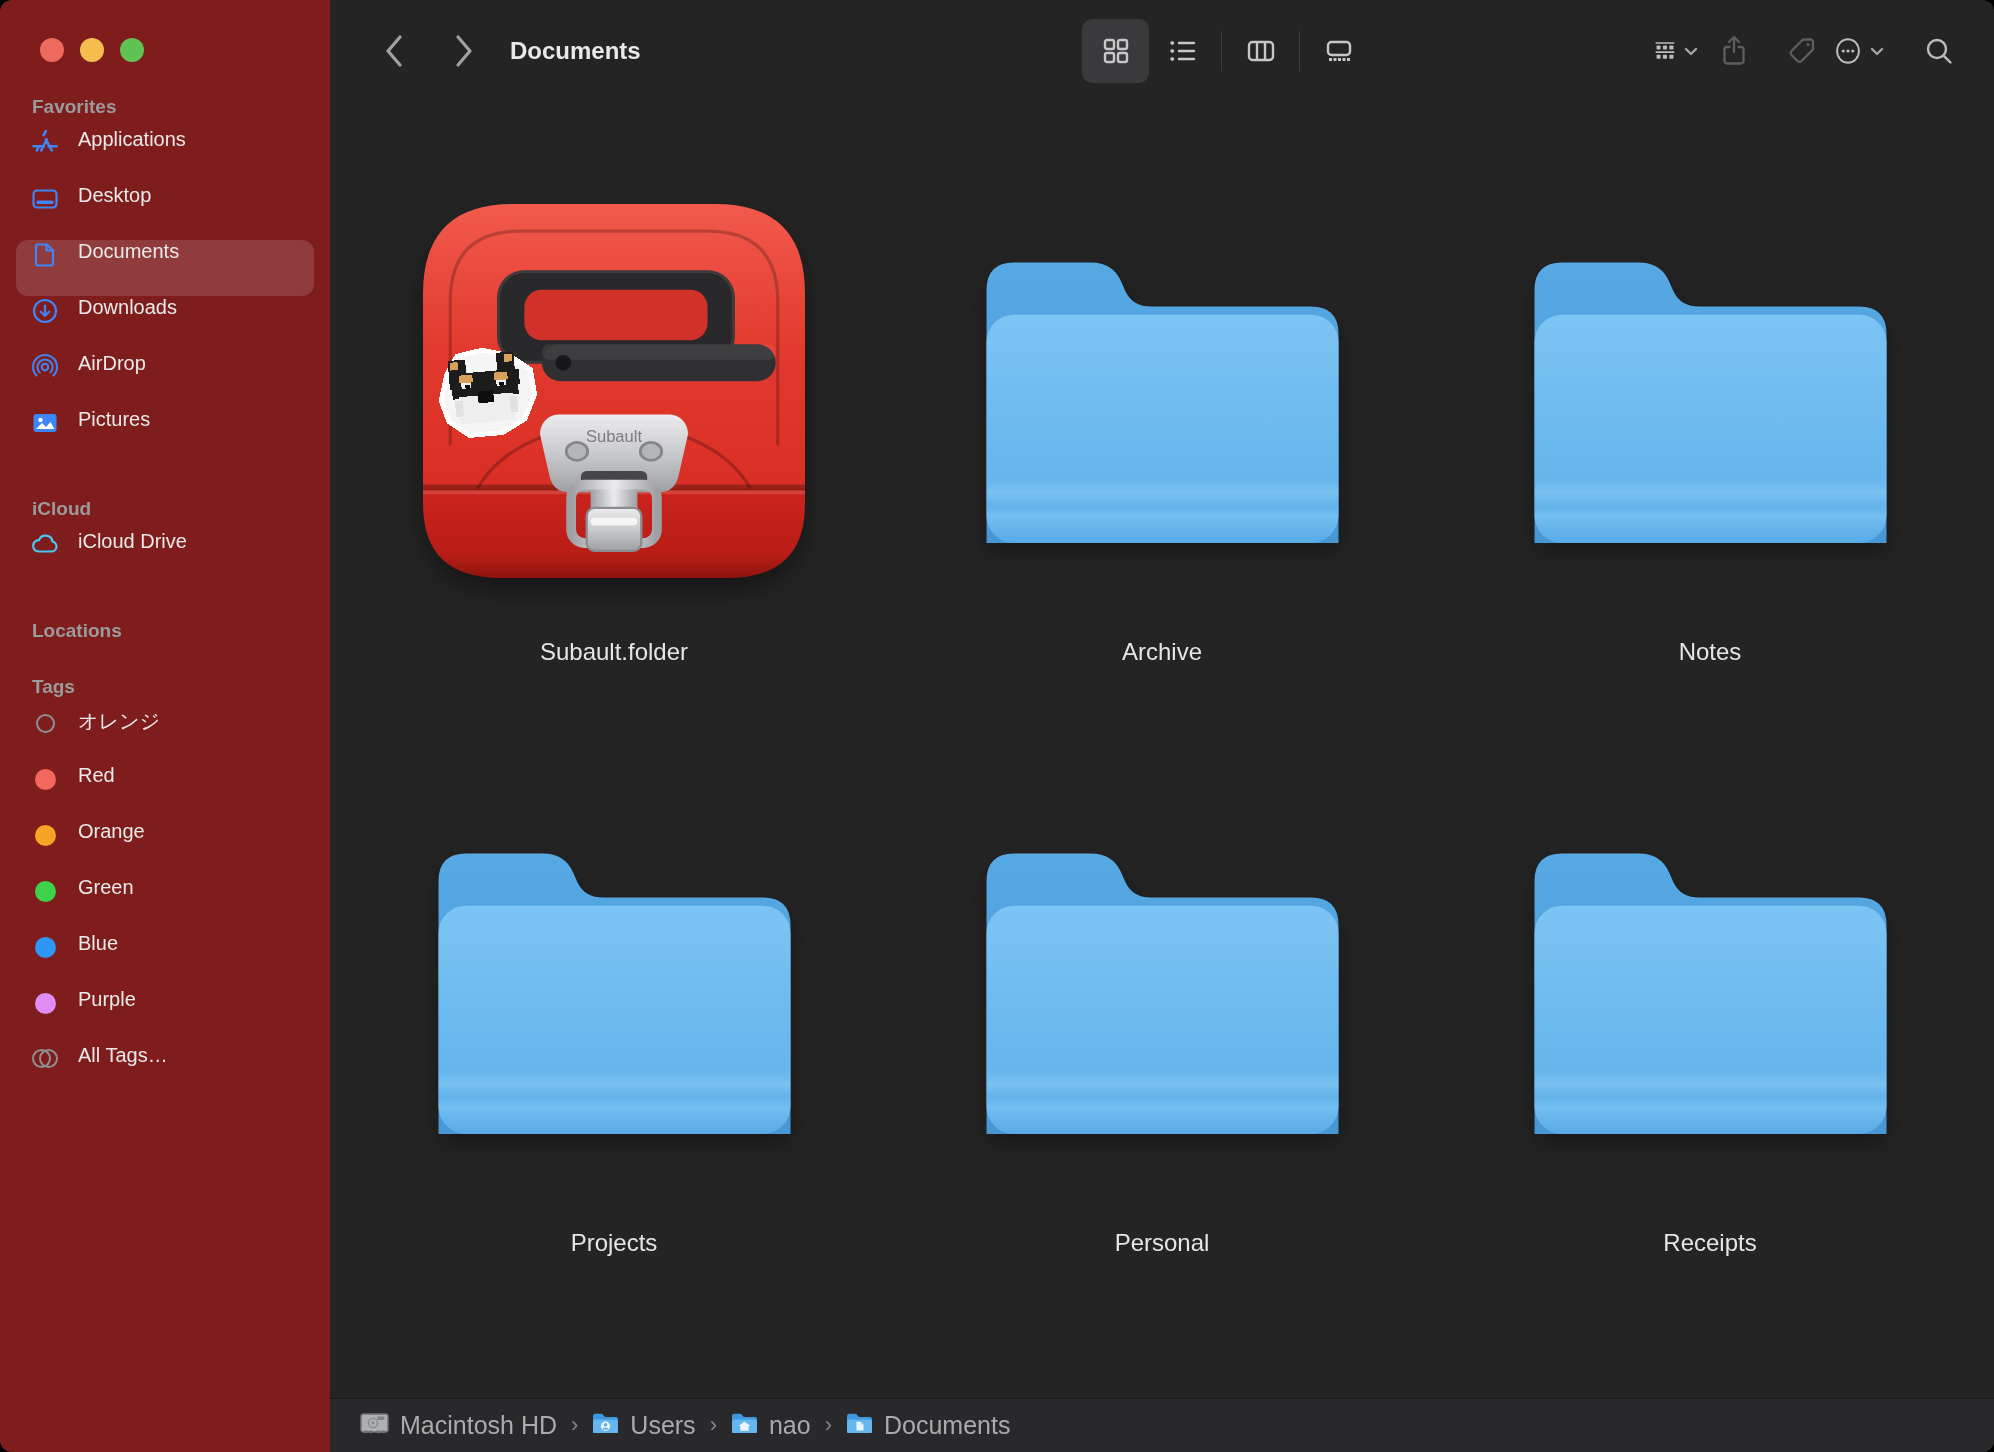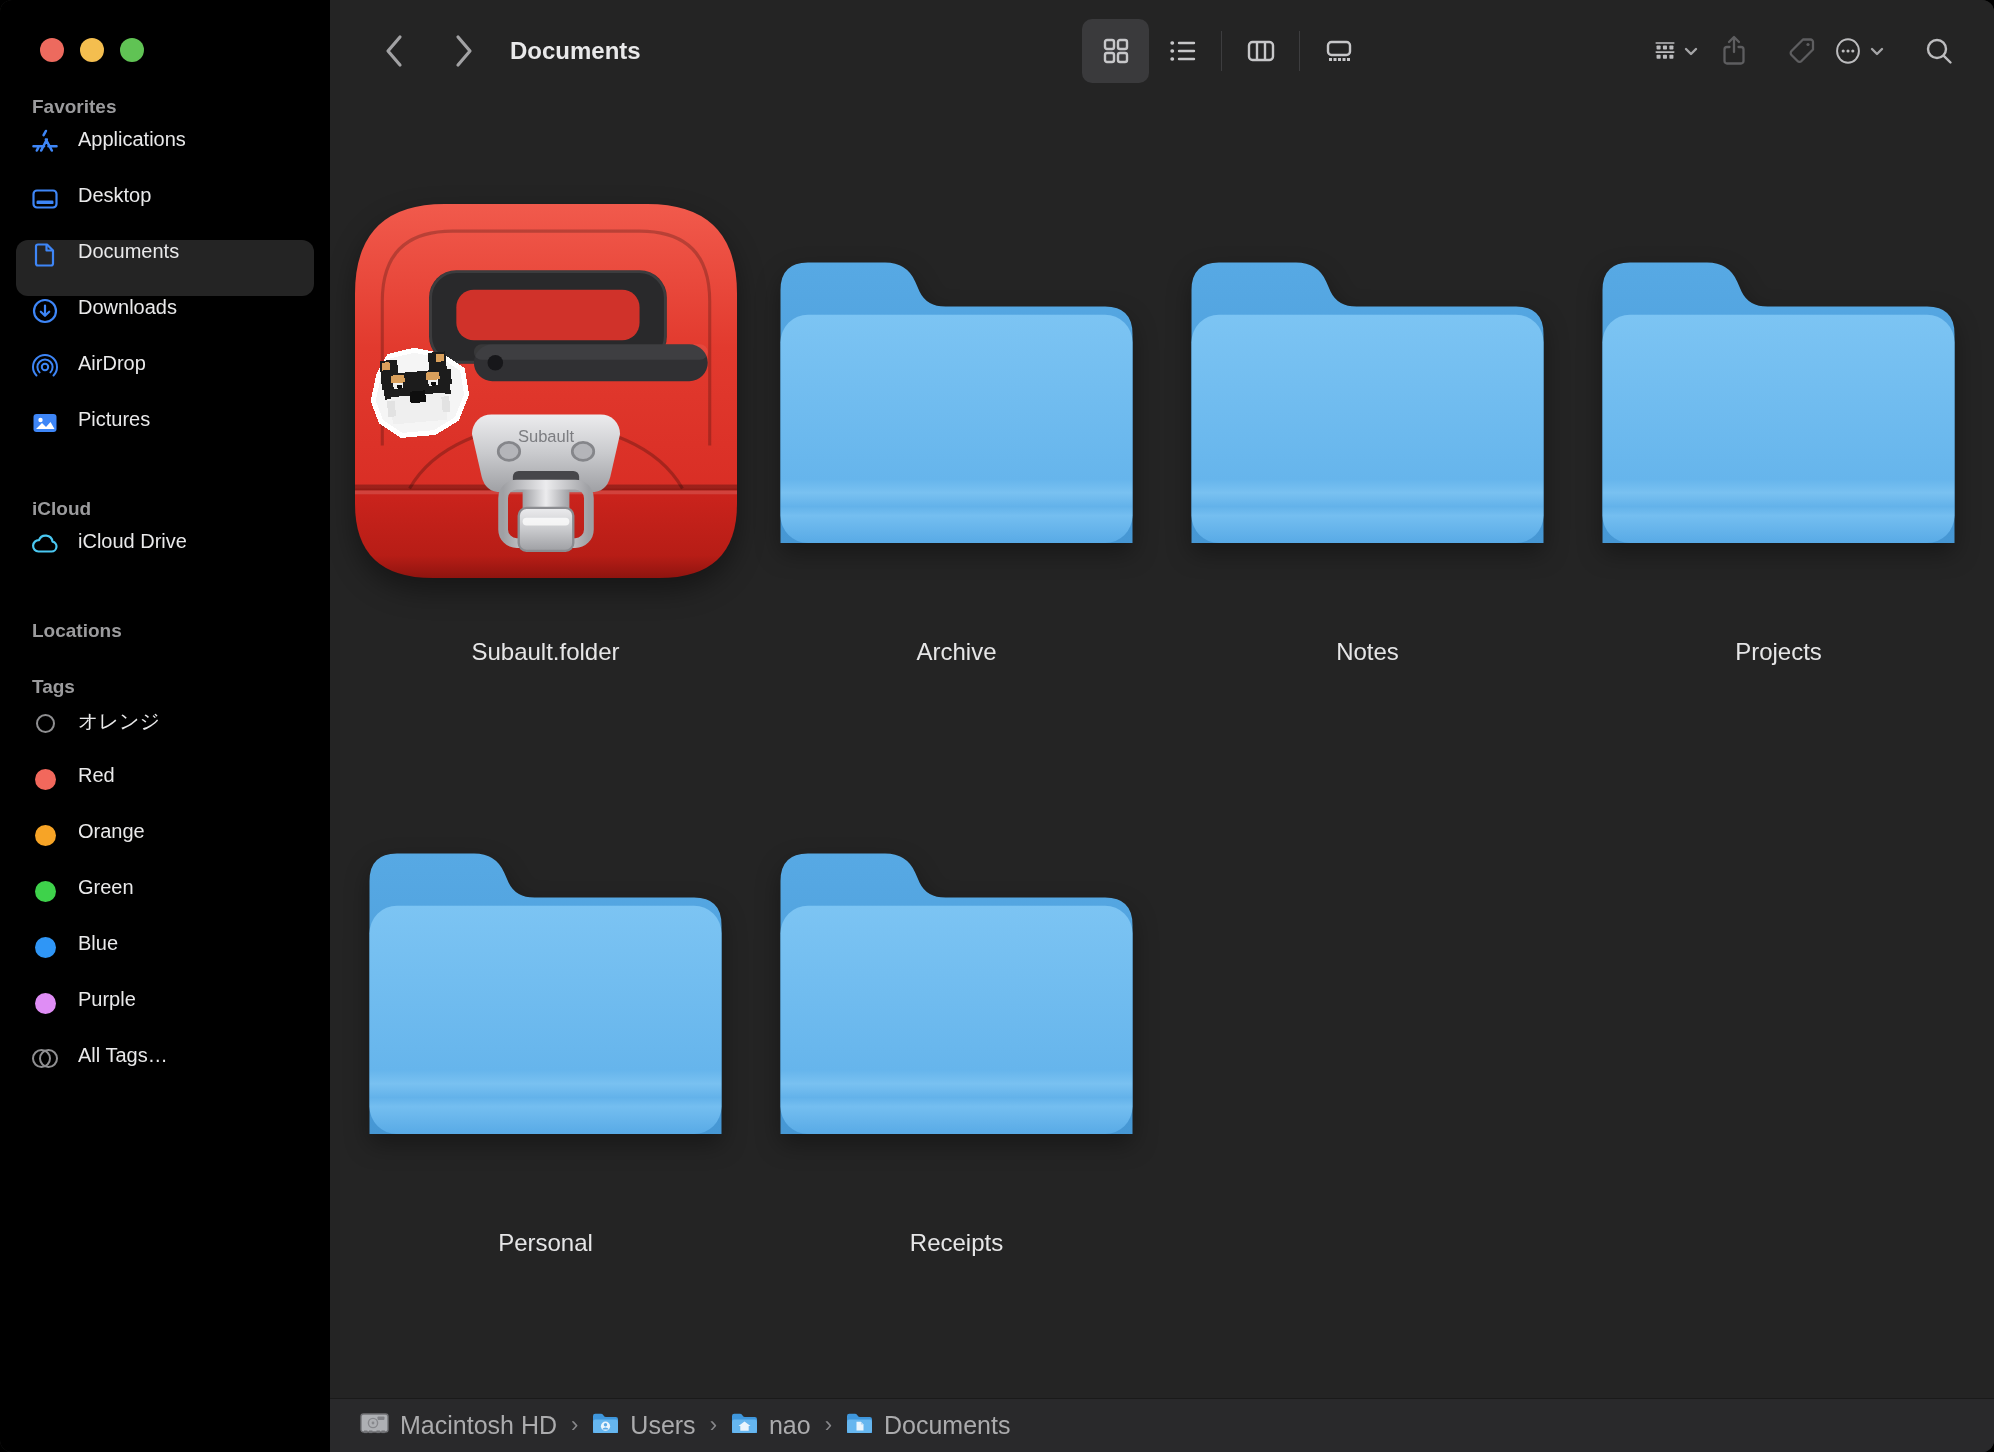--- a/index.html
+++ b/index.html
@@ -3,21 +3,21 @@
 <meta charset="utf-8">
 <style>
   * { margin:0; padding:0; box-sizing:border-box; }
   html,body { background:#000; }
   body { font-family:"Liberation Sans","DejaVu Sans",sans-serif; -webkit-font-smoothing:antialiased; }
 
   .window { position:relative; width:1994px; height:1452px; background:#232323;
             border-radius:12px; overflow:hidden; display:flex; }
 
   
-  .sidebar { width:330px; flex:0 0 330px; background:#000000; height:100%;
+  .sidebar { width:330px; flex:0 0 330px; background:#7f1d1d; height:100%;
              padding:38px 16px 0 16px; overflow:hidden; }
   .traffic { display:flex; gap:16px; margin-left:24px; }
   .tl { width:24px; height:24px; border-radius:50%; }
   .section-header { font-size:19px; font-weight:700; color:#9b9b9d; margin:34px 0 10px 16px; }
   .side-item { display:flex; align-items:flex-start; gap:18px; height:56px; padding-left:14px;
                border-radius:12px; color:#e9e9ea; font-size:20px; cursor:default; }
   .side-item.selected { background:rgba(255,255,255,0.14); }
   .side-icon { width:30px; height:30px; flex:0 0 30px; display:flex; align-items:center; justify-content:center; }
   .tag-dot { width:21px; height:21px; border-radius:50%; }
   .tag-ring { width:19px; height:19px; border-radius:50%; border:2px solid #8f8f91; background:transparent; }
@@ -36,21 +36,21 @@
   .segmembers { position:absolute; left:752px; top:0; height:102px; display:flex; align-items:center; }
   .seg { width:67px; height:64px; border-radius:10px; display:flex; align-items:center; justify-content:center; color:#c7c7c9; }
   .seg.selected { background:#3a3a3c; }
   .seg-sep { width:1px; height:40px; background:#3d3d3f; margin:0 5px; }
   .right-tools { position:absolute; right:0; top:0; height:102px; display:flex; align-items:center; }
   .tool { display:flex; align-items:center; justify-content:center; color:#bcbcbe; }
   .tool.dim { color:#5e5e60; }
   .chev-small { color:#a5a5a7; margin-left:8px; }
 
   
-  .content { flex:1; display:grid; grid-template-columns:repeat(4,1fr); align-content:start;
+  .content { flex:1; display:grid; grid-template-columns:repeat(3,1fr); align-content:start;
              row-gap:67px; padding:40px 10px 0 10px; }
   .item { display:flex; flex-direction:column; align-items:center; padding-top:55px; }
   .icon-area { height:385px; display:flex; align-items:flex-end; justify-content:center; }
   .folder-svg { width:385px; height:330px; margin-bottom:28px; filter:drop-shadow(0 10px 12px rgba(0,0,0,0.35)); }
   .subault-svg { width:390px; height:382px; filter:drop-shadow(0 12px 14px rgba(0,0,0,0.4)); }
   .item-label { margin-top:56px; font-size:24px; color:#e6e6e7; }
 
   
   .pathbar { flex:0 0 54px; height:54px; background:#29292b; border-top:1px solid #1a1a1a;
              display:flex; align-items:center; padding-left:30px; }

